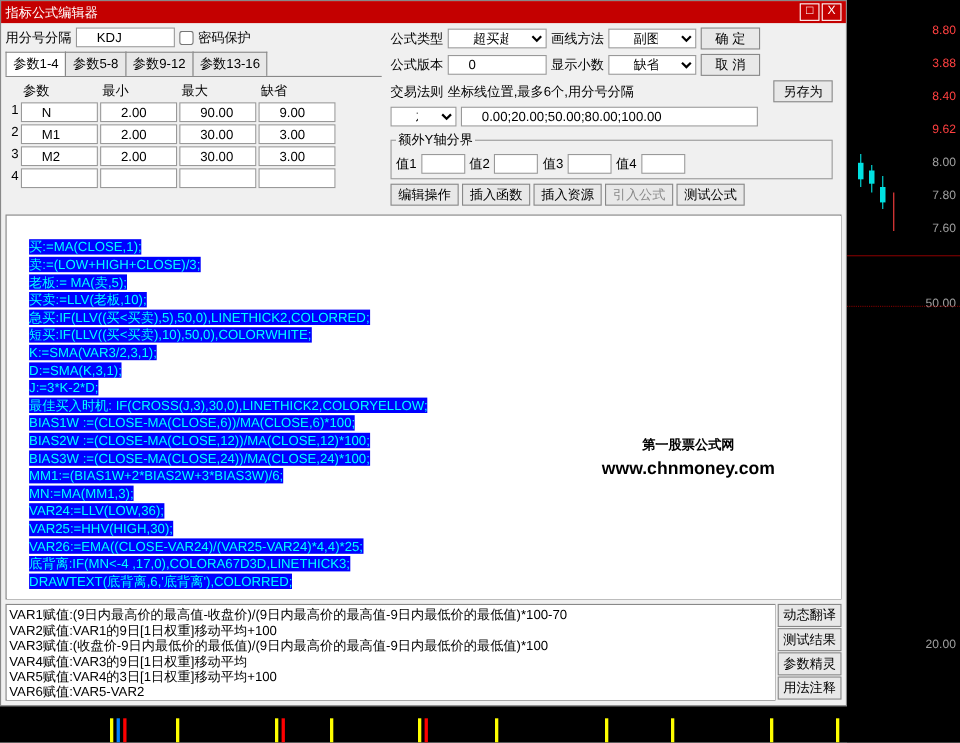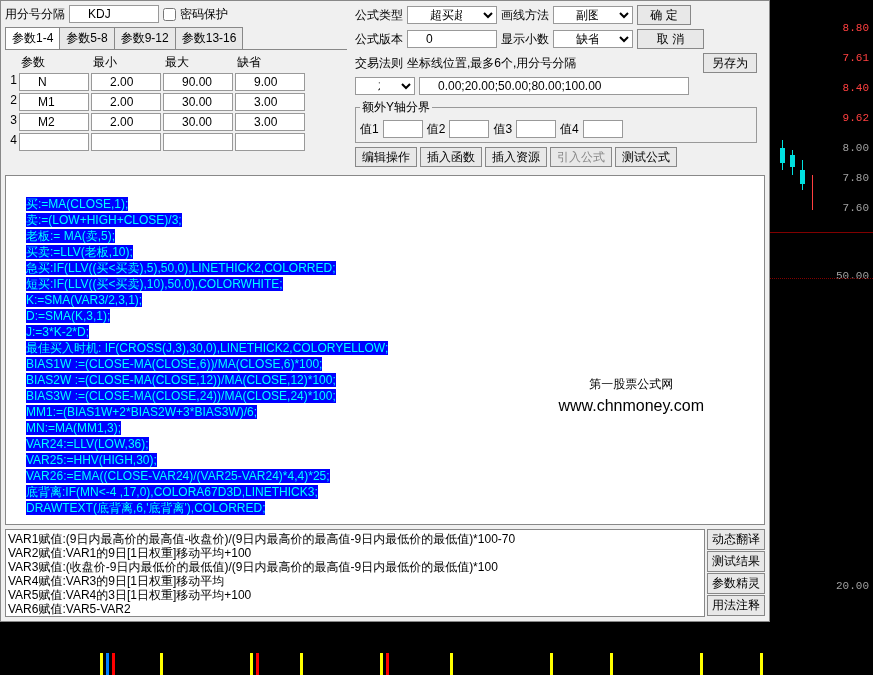--- a/index.html
+++ b/index.html
@@ -23,43 +23,43 @@
 .param-table .header-row, .param-table .data-row { display: flex; gap: 2px; margin-bottom: 2px; }
 .param-table .colh { width: 70px; text-align: left; padding-left: 2px; }
 .param-table .idx { width: 12px; text-align: right; }
 .param-table input { width: 70px; }
 fieldset { border: 1px solid #999; padding: 4px; margin-top: 4px; }
 fieldset legend { padding: 0 2px; }
 .button-row { display: flex; gap: 3px; margin-top: 4px; flex-wrap: wrap; }
 .code-area { clear: both; margin: 4px; border: 1px solid #888; background: #fff; height: 350px; overflow: auto; position: relative; padding: 20px; font-family: "SimSun", monospace; line-height: 16px; }
 .code-line { display: block; }
 .code-line .hl { background: #0000ff; color: #00ffff; }
-.watermark { position: absolute; right: 60px; top: 200px; text-align: center; font-weight: normal; font-size: 18px; color: #000; font-family: "Microsoft YaHei", sans-serif; }
+.watermark { position: absolute; right: 60px; top: 200px; text-align: center; font-weight: bold; font-size: 18px; color: #000; font-family: "Microsoft YaHei", sans-serif; }
 .watermark .url { font-family: Arial; font-size: 16px; margin-top: 6px; }
 .bottom-section { display: flex; margin: 4px; gap: 2px; }
 .bottom-text { flex: 1; border: 1px solid #888; background: #fff; height: 88px; overflow: auto; padding: 2px; line-height: 14px; }
 .bottom-buttons { width: 58px; display: flex; flex-direction: column; gap: 1px; }
 .bottom-buttons .btn { width: 58px; height: 21px; font-size: 12px; padding: 0 2px; }
 .chart-area { position: absolute; right: 0; top: 0; width: 103px; height: 675px; background: #000; }
-.price-label { position: absolute; right: 4px; color: #a0a0a0; font-size: 11px; font-family: Liberation Mono, monospace; }
+.price-label { position: absolute; right: 4px; color: #a0a0a0; font-size: 11px; }
 .price-label.red { color: #ff4040; }
 .candle { position: absolute; }
 .candle-wick { position: absolute; width: 1px; background: #00e0e0; left: 2px; }
 .candle-body { position: absolute; width: 5px; background: #00e0e0; }
 .grid-line { position: absolute; width: 100%; height: 1px; left: 0; }
 .bottom-chart { position: absolute; left: 0; bottom: 0; width: 873px; height: 23px; background: #000; }
 .vbar { position: absolute; bottom: 0; width: 3px; }
 .disabled { color: #888; text-align: center; }
 </style>
 </head>
 <body>
 
 <div class="chart-area">
   <div class="price-label red" style="top:22px">8.80</div>
-  <div class="price-label red" style="top:52px">7.61</div>
+  <div class="price-label red" style="top:52px">3.88</div>
   <div class="price-label red" style="top:82px">8.40</div>
   <div class="price-label red" style="top:112px">9.62</div>
   <div class="price-label" style="top:142px">8.00</div>
   <div class="price-label" style="top:172px">7.80</div>
   <div class="price-label" style="top:202px">7.60</div>
   <div class="price-label" style="top:270px">50.00</div>
   <div class="price-label" style="top:580px">20.00</div>
   <div class="grid-line" style="top:232px;border-top:1px solid #800000"></div>
   <div class="grid-line" style="top:278px;border-top:1px dotted #800000"></div>
   <div class="candle" style="left:10px;top:140px">
@@ -90,20 +90,27 @@
   <div class="vbar" style="left:380px;height:22px;background:#ffff00"></div>
   <div class="vbar" style="left:386px;height:22px;background:#ff0000"></div>
   <div class="vbar" style="left:450px;height:22px;background:#ffff00"></div>
   <div class="vbar" style="left:550px;height:22px;background:#ffff00"></div>
   <div class="vbar" style="left:610px;height:22px;background:#ffff00"></div>
   <div class="vbar" style="left:700px;height:22px;background:#ffff00"></div>
   <div class="vbar" style="left:760px;height:22px;background:#ffff00"></div>
 </div>
 
 <div class="window">
+  <div class="titlebar">
+    <span>指标公式编辑器</span>
+    <div class="titlebar-buttons">
+      <div class="titlebar-btn">□</div>
+      <div class="titlebar-btn">X</div>
+    </div>
+  </div>
 
   <div class="clearfix">
     <div class="left-section">
       <div class="row">
         <span class="label">用分号分隔</span>
         <input type="text" style="width: 90px;" value="KDJ">
         <input type="checkbox" class="checkbox" style="">
         <span class="label">密码保护</span>
       </div>
       <div class="tabs">
@@ -159,21 +166,21 @@
         <select style="width:90px"><option>超买超卖型</option></select>
         <span class="label">画线方法</span>
         <select style="width:80px"><option>副图</option></select>
         <button class="btn" style="width:54px">确   定</button>
       </div>
       <div class="row" style="margin-top:4px">
         <span class="label">公式版本</span>
         <input type="text" style="width: 90px;" value="0">
         <span class="label">显示小数</span>
         <select style="width:80px"><option>缺省位数</option></select>
-        <button class="btn" style="width:67px">取   消</button>
+        <button class="btn" style="width:54px">取   消</button>
       </div>
       <div class="row" style="margin-top:4px">
         <span class="label">交易法则</span>
         <span class="label" style="flex:1">坐标线位置,最多6个,用分号分隔</span>
         <button class="btn" style="width:54px">另存为</button>
       </div>
       <div class="row" style="margin-top:4px">
         <select style="width:60px"><option>左手</option></select>
         <input type="text" style="width: 270px;" value="0.00;20.00;50.00;80.00;100.00">
       </div>

